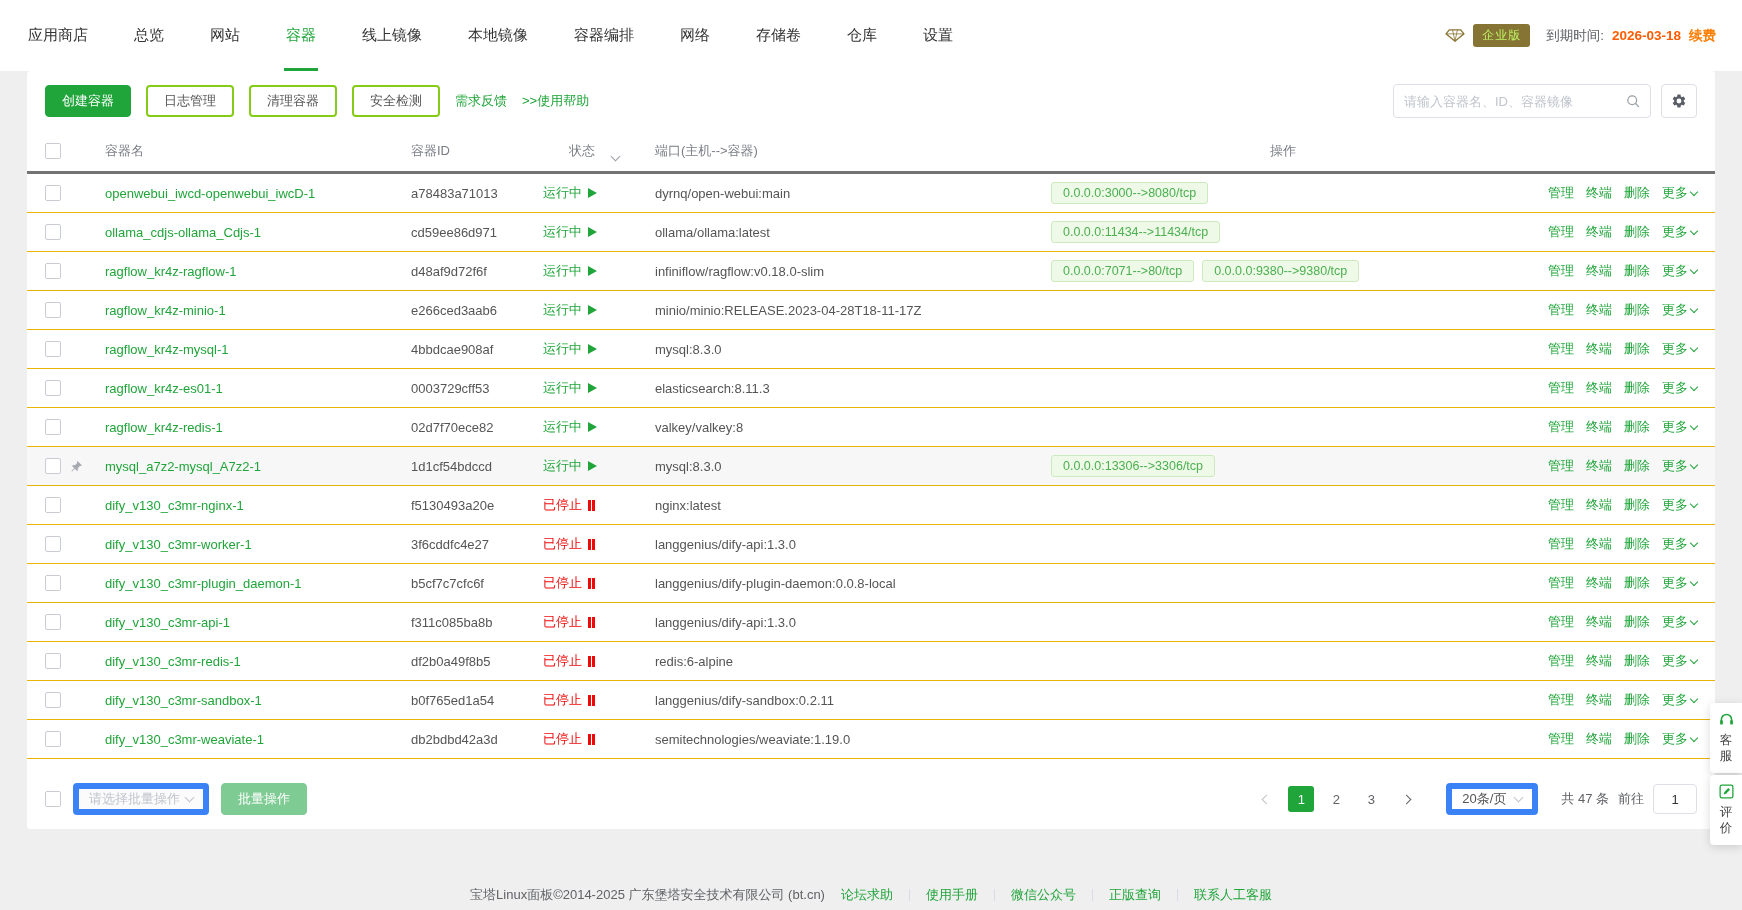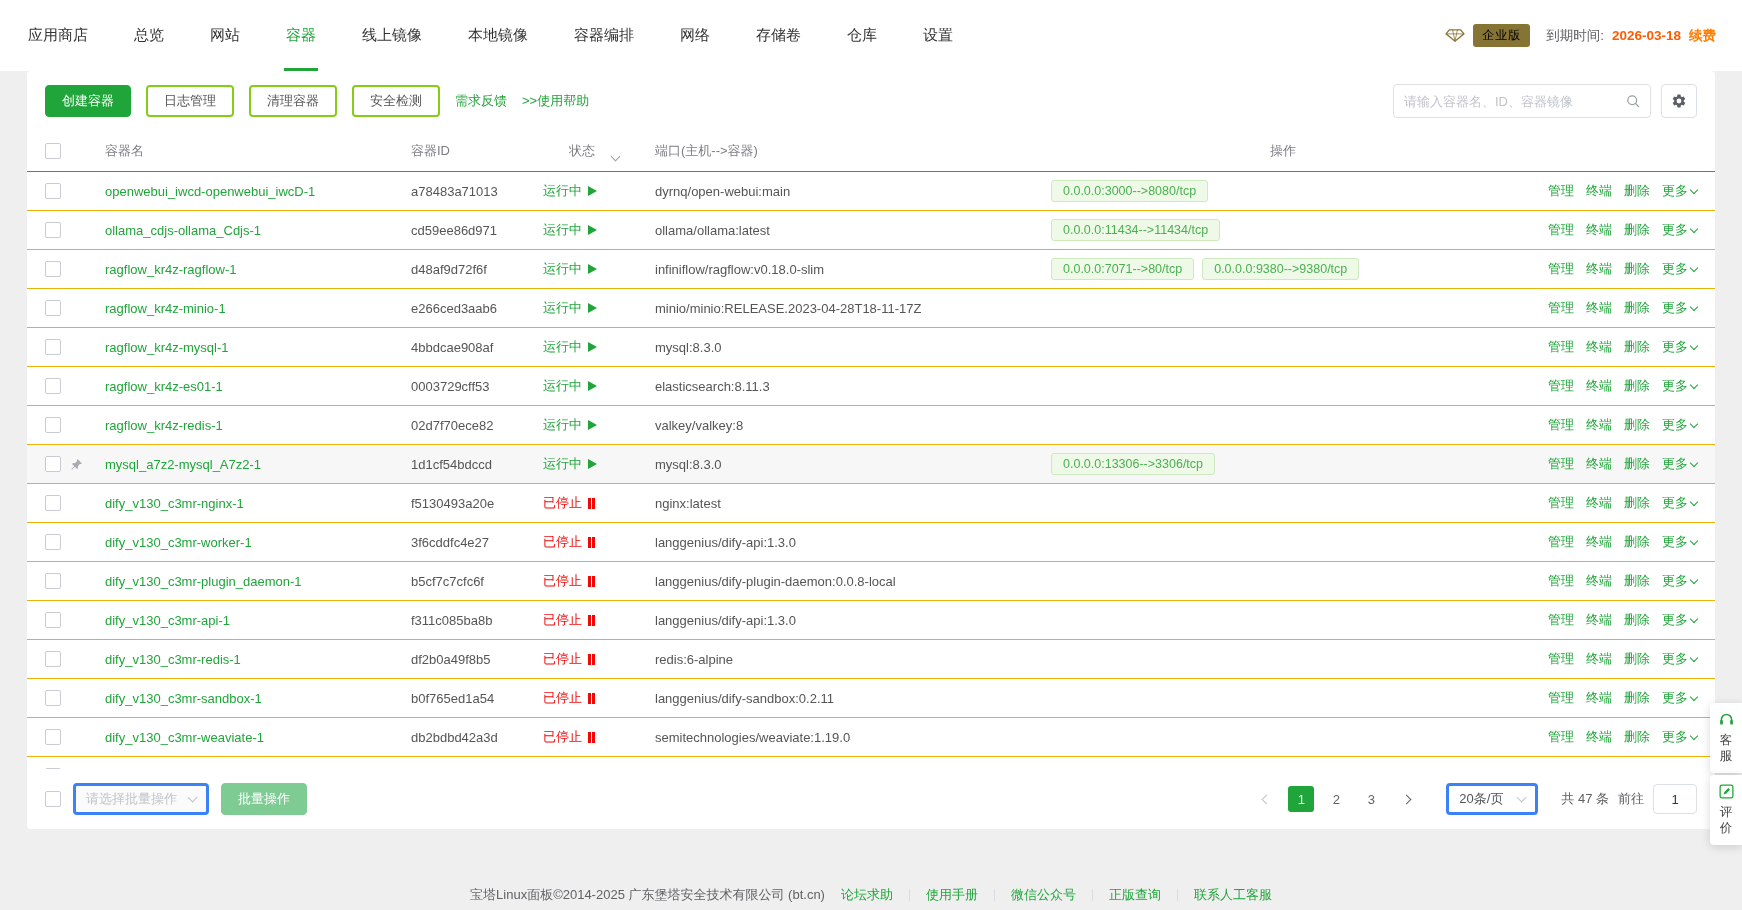--- a/index.html
+++ b/index.html
@@ -12,21 +12,21 @@
   
   .topnav{
     height:71px;background:#fff;display:flex;align-items:stretch;
     padding:0 26px;white-space:nowrap;
   }
   .nav-items{display:flex;align-items:stretch;column-gap:42px;}
   .nav-item{display:flex;align-items:center;position:relative;cursor:pointer;font-size:15px;color:#333;padding:0 2px;}
   .nav-item.active{color:#20a53a;}
   .nav-item.active::after{content:"";position:absolute;left:0;right:0;bottom:0;height:3px;background:#20a53a;}
   .nav-right{margin-left:auto;display:flex;align-items:center;gap:8px;font-size:13.5px;}
-  .vip-badge{background:#857434;color:#000000;font-size:12px;padding:3px 9px;border-radius:3px;letter-spacing:1px;}
+  .vip-badge{background:#857434;color:#bef264;font-size:12px;padding:3px 9px;border-radius:3px;letter-spacing:1px;}
   .expiry-label{color:#606266;margin-left:8px;}
   .expiry-date{color:#ff5b00;font-weight:bold;}
   .renew-link{color:#ff7d00;cursor:pointer;font-weight:bold;}
   
   .panel{
     position:absolute;left:27px;right:27px;top:71px;height:758px;
     background:#fff;border-radius:4px;overflow:hidden;
   }
   .toolbar{display:flex;align-items:center;gap:15px;padding:14px 18px;height:32px;}
   .btn{height:32px;display:inline-flex;align-items:center;padding:0 16px;border-radius:4px;font-size:13px;cursor:pointer;box-sizing:border-box;}
@@ -39,21 +39,21 @@
   .search-input::placeholder{color:#c0c4cc;}
   .icon-btn-inside{width:34px;height:32px;display:flex;align-items:center;justify-content:center;cursor:pointer;}
   .square-btn{width:36px;height:34px;border:1px solid #dcdfe6;border-radius:4px;background:#fff;display:flex;align-items:center;justify-content:center;cursor:pointer;}
   
   .table{font-size:13px;}
   .trow,.thead{
     display:grid;
     grid-template-columns:60px 306px 132px 112px 396px 1fr 182px;
     align-items:center;padding:0 18px;
   }
-  .thead{height:40px;color:#7a7d85;border-bottom:1px solid #737373;}
+  .thead{height:40px;color:#7a7d85;border-bottom:3px solid #737373;}
   .rows-box{height:598px;overflow:hidden;}
   .trow{height:39px;border-bottom:1px solid #eab308;box-sizing:border-box;}
   .trow.pinned{background:#f7f7f7;}
   .cell-check{display:flex;align-items:center;gap:9px;}
   .checkbox{width:14px;height:14px;border:1px solid #c9ccd4;border-radius:2px;background:#fff;cursor:pointer;flex:0 0 auto;}
   .pin-icon{visibility:hidden;display:inline-flex;}
   .trow.pinned .pin-icon{visibility:visible;}
   .cname{color:#20a53a;cursor:pointer;overflow:hidden;text-overflow:ellipsis;white-space:nowrap;padding-right:10px;}
   .cid,.cimage{color:#555;overflow:hidden;text-overflow:ellipsis;white-space:nowrap;padding-right:10px;}
   .status-wrap{display:inline-flex;align-items:center;gap:6px;}
@@ -69,21 +69,21 @@
   .chev{display:inline-block;width:6px;height:6px;border-right:1.4px solid currentColor;border-bottom:1.4px solid currentColor;transform:rotate(45deg);margin-top:-3px;}
   .chev-left{transform:rotate(135deg);margin:0;}
   .chev-right{transform:rotate(-45deg);margin:0;}
   .h-status{display:inline-flex;align-items:flex-end;gap:17px;cursor:pointer;margin-left:26px;}
   .h-status .chev{color:#9aa0a6;}
   
   .batch-bar{
     position:absolute;left:0;right:0;bottom:0;height:60px;background:#fff;
     display:flex;align-items:center;padding:0 18px;gap:12px;box-sizing:border-box;
   }
-  .fake-select{height:32px;border:3px solid #3b82f6;border-radius:4px;background:#fff;display:inline-flex;align-items:center;justify-content:space-between;padding:0 10px;font-size:13px;color:#bfc3cb;cursor:pointer;box-sizing:border-box;}
+  .fake-select{height:32px;border:6px solid #3b82f6;border-radius:4px;background:#fff;display:inline-flex;align-items:center;justify-content:space-between;padding:0 10px;font-size:13px;color:#bfc3cb;cursor:pointer;box-sizing:border-box;}
   .batch-select{width:136px;background:#fbfbfc;}
   .btn-batch{background:#7fcb94;color:#fff;border:1px solid #7fcb94;}
   .pager{margin-left:auto;display:flex;align-items:center;gap:9px;font-size:13px;color:#606266;}
   .page-arrow{width:26px;height:26px;display:flex;align-items:center;justify-content:center;cursor:pointer;color:#606266;background:transparent;border:none;}
   .page-arrow.disabled{color:#c0c4cc;}
   .page-btn{min-width:26px;height:26px;border:none;background:transparent;color:#606266;font-size:13px;border-radius:3px;cursor:pointer;font-family:inherit;}
   .page-btn.active{background:#20a53a;color:#fff;}
   .size-select{width:92px;color:#555;margin-left:18px;}
   .total-text{margin-left:14px;white-space:nowrap;}
   .goto-label{white-space:nowrap;}

